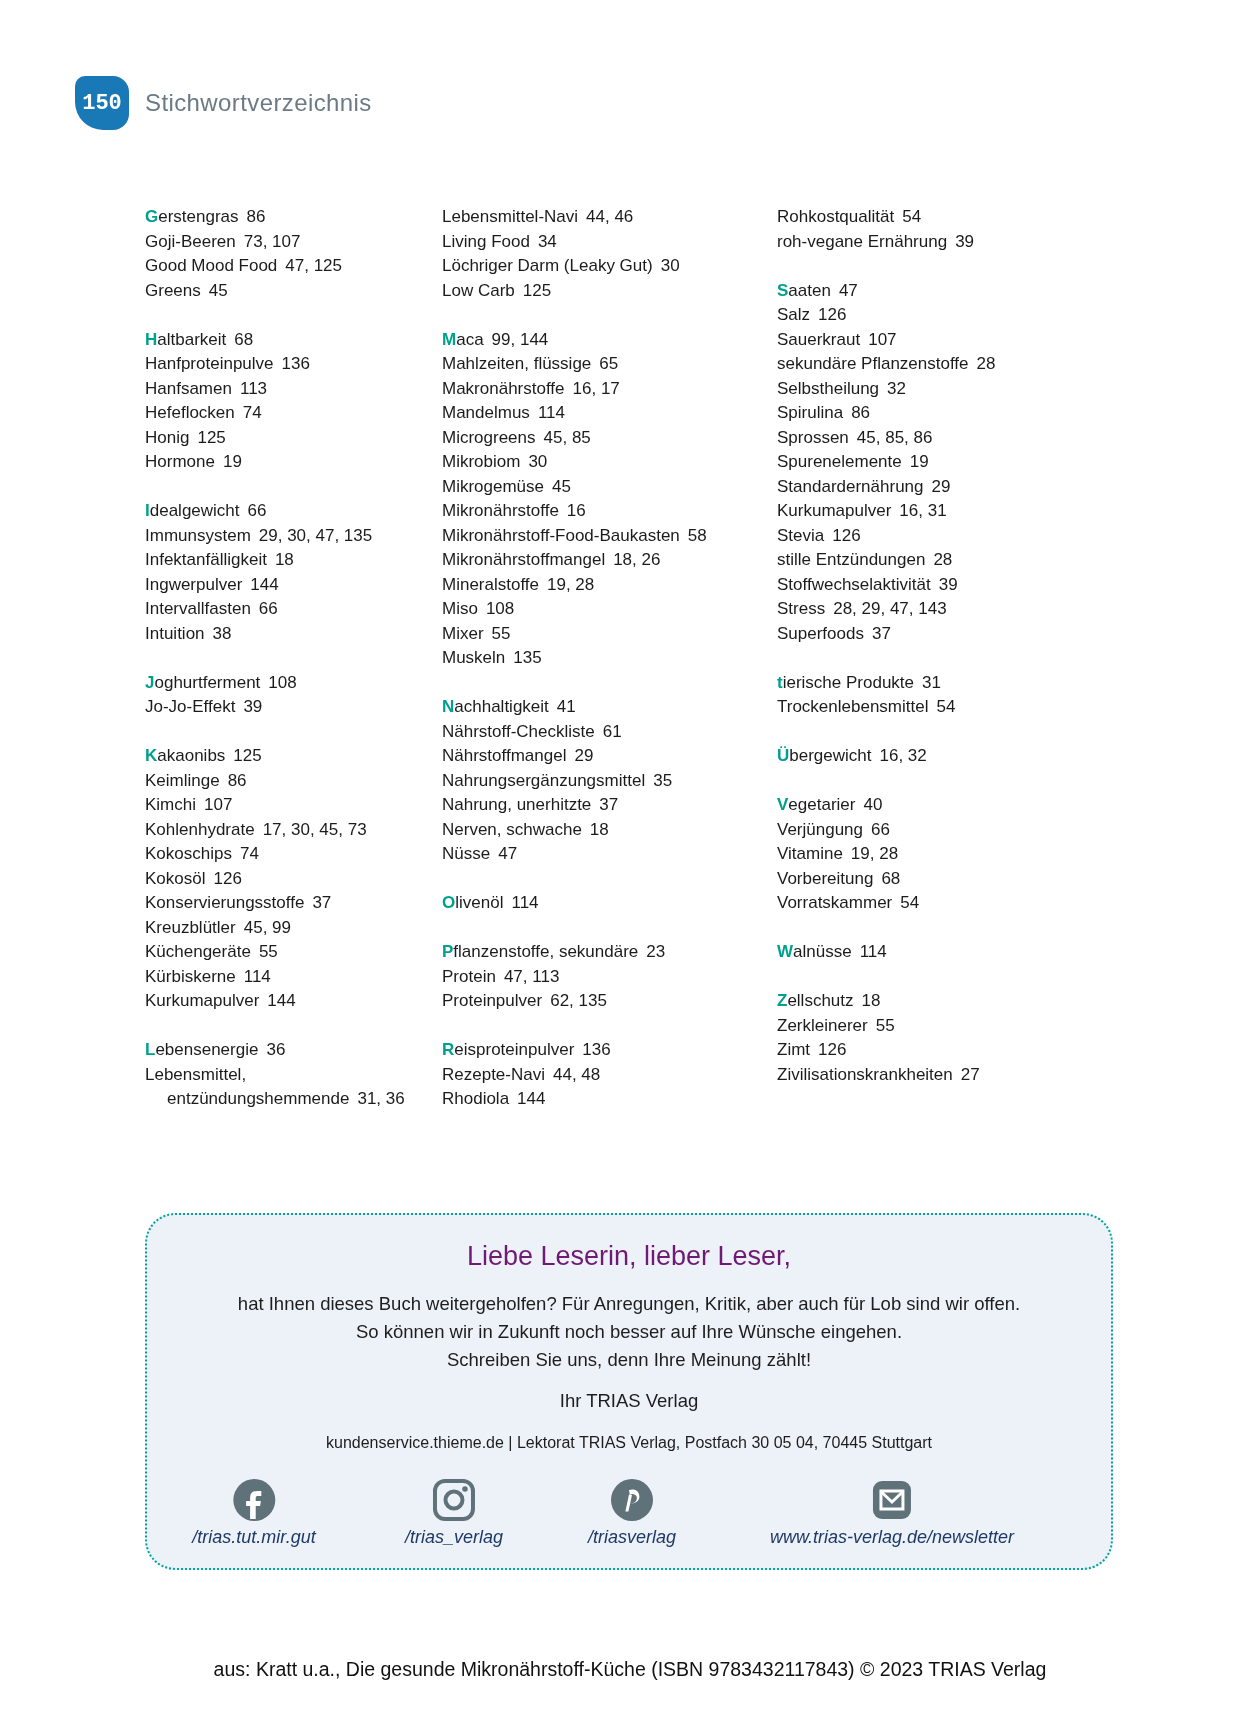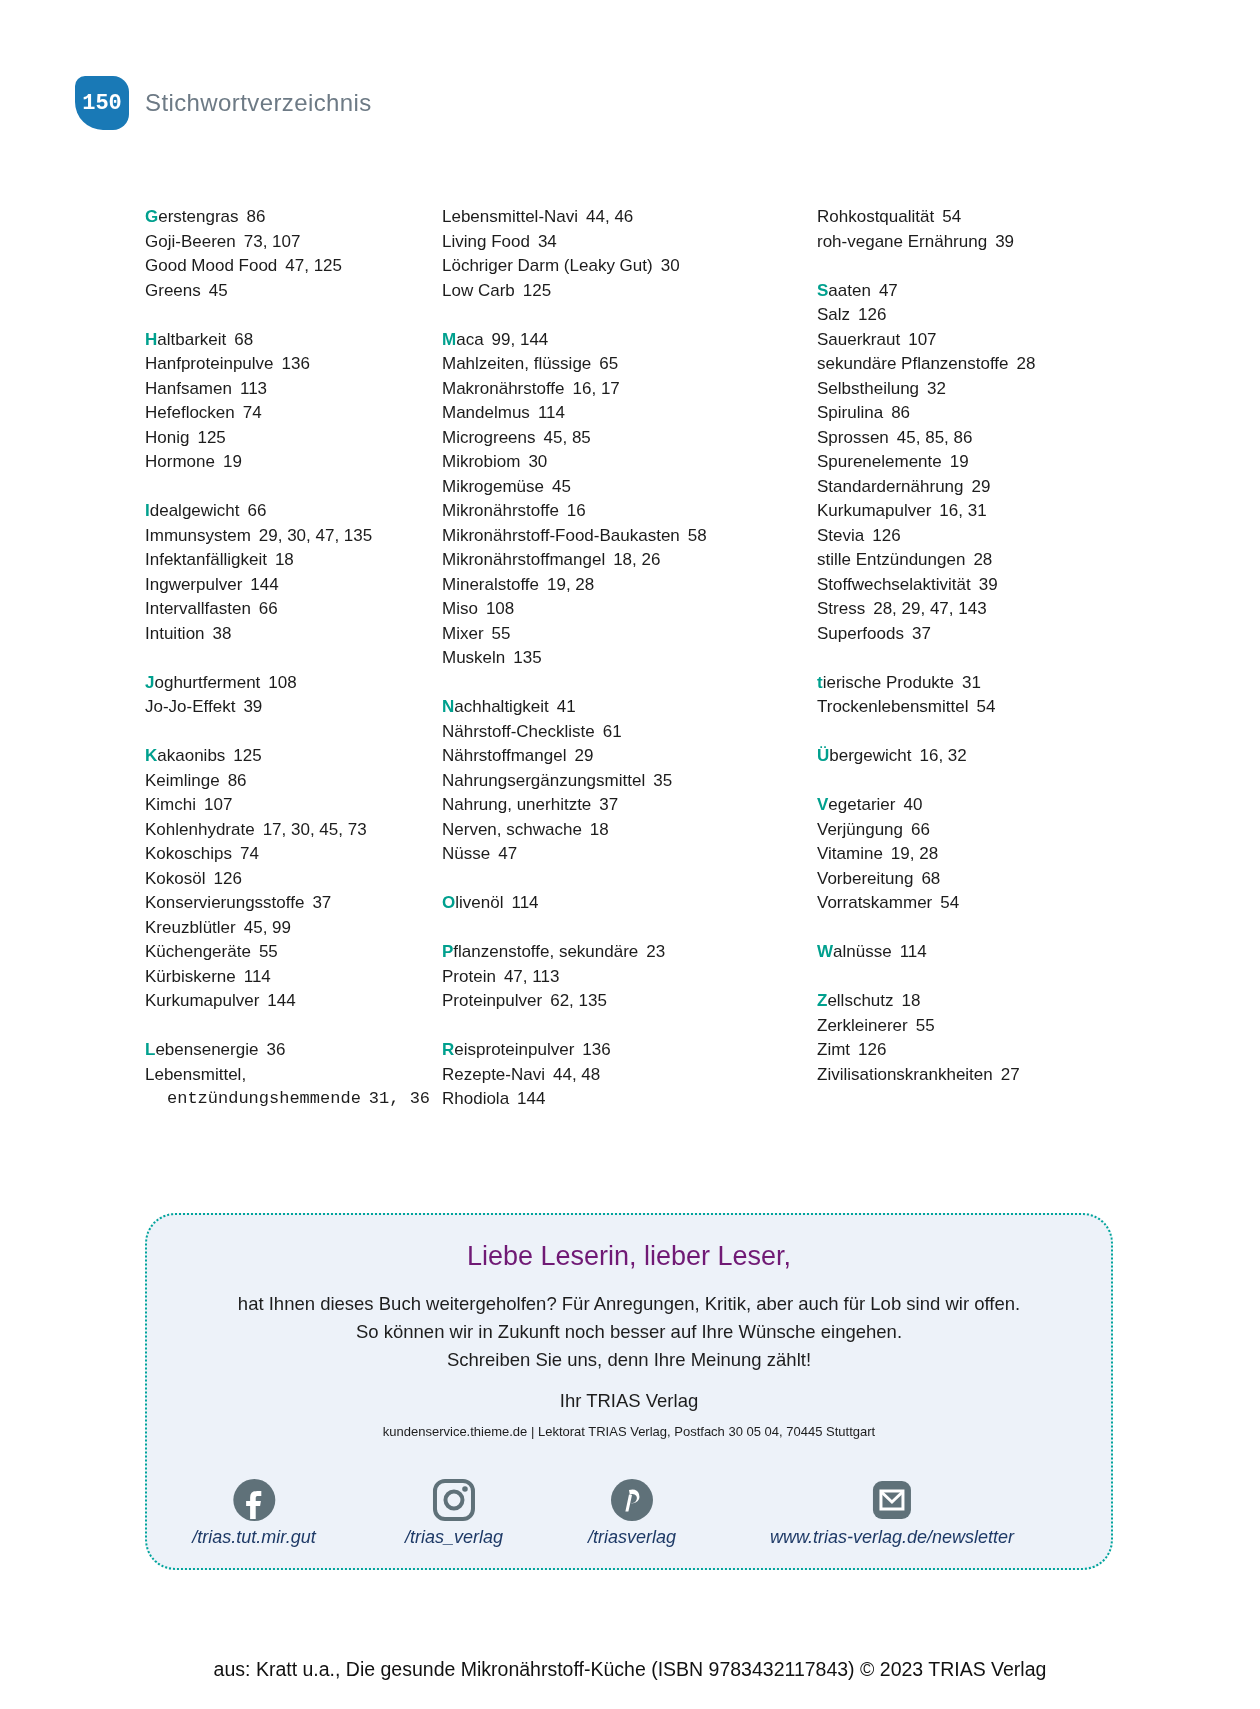--- a/index.html
+++ b/index.html
@@ -14,36 +14,36 @@
     background:#1979b6;color:#fff;border-radius:10px 16px 16px 28px;
     display:flex;align-items:center;justify-content:center;
     font-size:22px;font-weight:bold;font-family:Liberation Mono, monospace;
   }
   .page-title{
     position:absolute;left:145px;top:89px;font-size:24px;color:#6d7a85;
     letter-spacing:0.4px;
   }
   
   .col{position:absolute;top:205px;width:312px;font-size:17px;line-height:24.5px;}
-  .col1{left:145px;} .col2{left:442px;} .col3{left:817px;}
+  .col1{left:145px;} .col2{left:442px;} .col3{left:777px;}
   .group{margin-bottom:24.5px;}
   .entry{white-space:nowrap;}
-  .entry.indent{padding-left:22px;font-family:Liberation Mono, monospace;}
+  .entry.indent{padding-left:22px;}
   .accent{color:#00a08e;font-weight:bold;}
   .pages{margin-left:8px;}
   
   .feedback-box{
     position:absolute;left:145px;top:1213px;width:968px;height:357px;
     background:#edf2f9;border:2px dotted #00a49b;border-radius:30px;
     box-sizing:border-box;text-align:center;
   }
   .fb-title{margin:26px 0 18px 0;font-size:27px;font-weight:500;color:#701a75;}
   .fb-line{margin:0;font-size:18.5px;line-height:28px;color:#1d1d1d;}
   .fb-sign{margin-top:16px;font-size:18.5px;color:#1d1d1d;}
-  .fb-contact{margin-top:12px;font-size:13px;color:#1d1d1d;}
+  .fb-contact{margin-top:22px;font-size:16px;color:#1d1d1d;}
   .socials{position:absolute;left:0;top:262px;width:100%;height:90px;}
   .social-item{position:absolute;transform:translateX(-50%);text-align:center;cursor:pointer;}
   .social-item .icn{display:block;margin:0 auto 4px auto;}
   .social-label{font-size:18px;color:#1d3966;white-space:nowrap;font-style:italic;}
   .si-1{left:107px;} .si-2{left:307px;} .si-3{left:485px;} .si-4{left:745px;}
   
   .footer-credit{
     position:absolute;left:0;top:1658px;width:100%;text-align:center;
     font-size:19.5px;color:#111111;
   }

